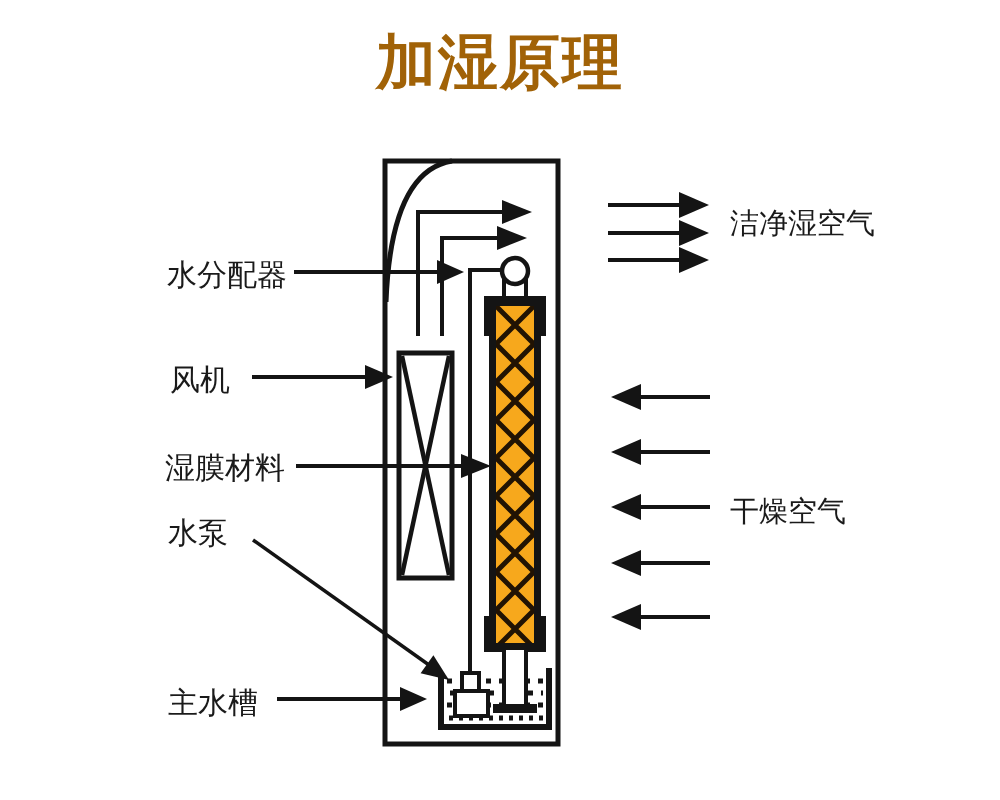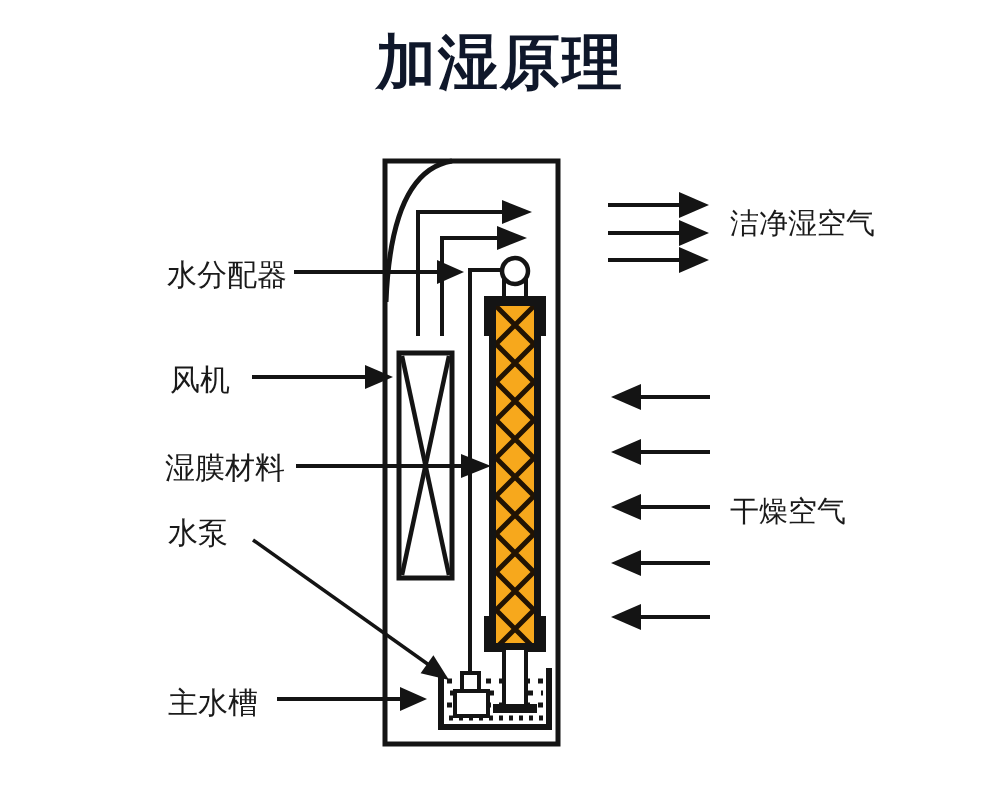--- a/index.html
+++ b/index.html
@@ -9,21 +9,21 @@
     --bg:#FFFFFF;
   }
   html,body{margin:0;padding:0;background:#e9e9e9;}
   .stage{
     position:relative;width:1000px;height:800px;background:var(--bg);
     font-family:"Liberation Sans","DejaVu Sans",sans-serif;overflow:hidden;
   }
   .title{
     position:absolute;top:33px;left:0;width:100%;
     text-align:center;font-size:60px;font-weight:bold;letter-spacing:2px;
-    color:#0f172a;line-height:1;
+    color:#a16207;line-height:1;
   }
   svg{position:absolute;top:0;left:0;}
   .ln{stroke:var(--ink);fill:none;}
   .ink{fill:var(--ink);stroke:none;}
   .wht{fill:#fff;stroke:var(--ink);}
   text{fill:#1a1a1a;font-family:"Liberation Sans","DejaVu Sans",sans-serif;}
 </style>
 </head>
 <body>
 

